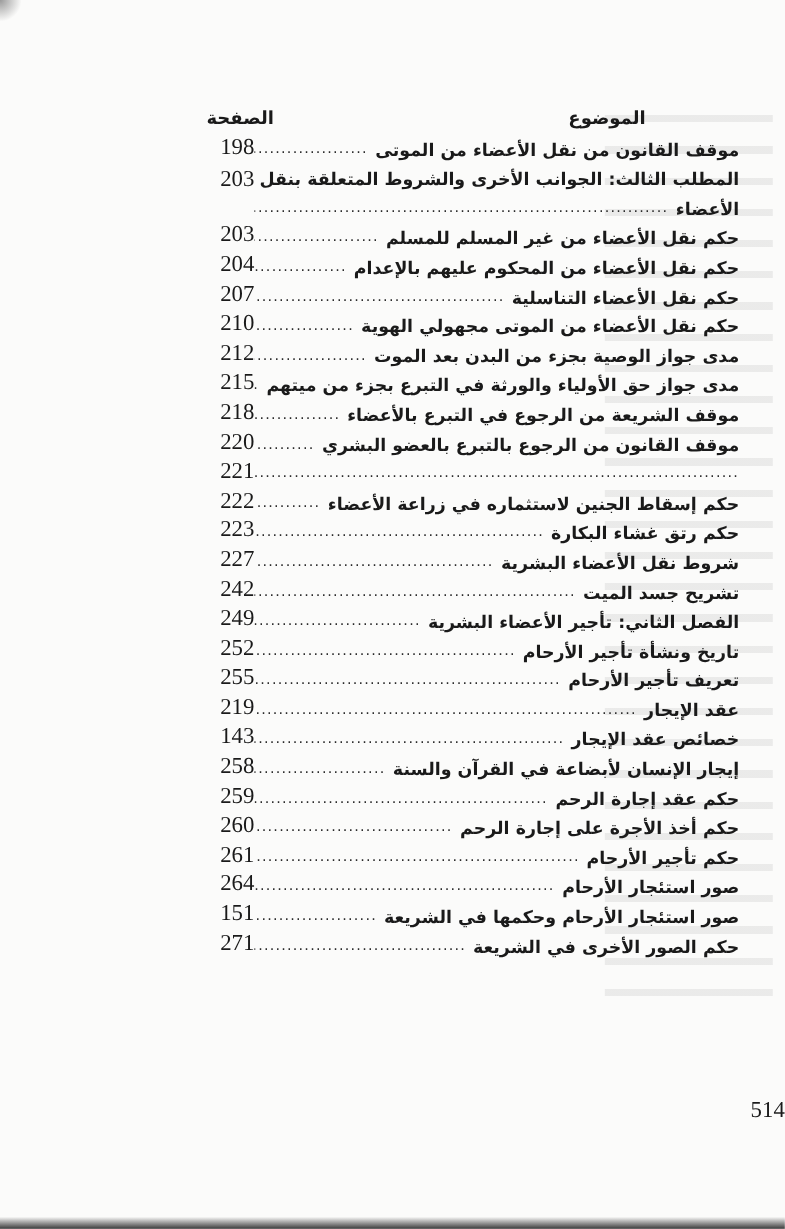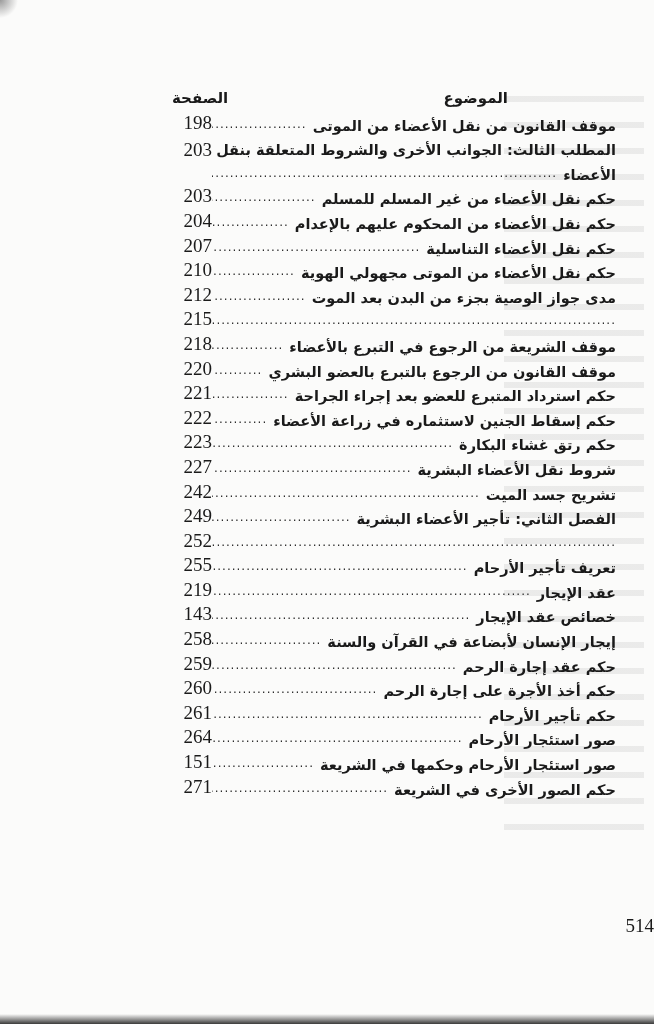--- a/index.html
+++ b/index.html
@@ -26,21 +26,21 @@
     position: absolute;
     left: 176px; top: 85px;
     width: 440px;
     direction: rtl;
   }
   .toc-header {
     display: flex; justify-content: space-between; align-items: flex-end;
     height: 22px;
     font-weight: bold; font-size: 15px;
   }
-  .toc-header .subject { margin-right: 108px; }
+  .toc-header .subject { margin-right: 78px; }
   .toc-header .pagecol { margin-left: -4px; }
   .rows { margin-top: 2px; }
   .row {
     display: flex; align-items: flex-end;
     height: 24.6px;
     font-size: 14.5px;
     font-weight: bold;
     white-space: nowrap;
   }
   .row .title { flex: 0 0 auto; padding-left: 6px; text-align: center; }
@@ -122,35 +122,35 @@
         <span class="title">حكم نقل الأعضاء من الموتى مجهولي الهوية</span>
         <span class="dots">........................................................................................................</span>
         <span class="page">210</span>
       </div>
       <div class="row">
         <span class="title">مدى جواز الوصية بجزء من البدن بعد الموت</span>
         <span class="dots">........................................................................................................</span>
         <span class="page">212</span>
       </div>
       <div class="row">
+        <span class="title">مدى جواز حق الأولياء والورثة في التبرع بجزء من ميتهم</span>
         <span class="dots">........................................................................................................</span>
         <span class="page">215</span>
       </div>
       <div class="row">
         <span class="title">موقف الشريعة من الرجوع في التبرع بالأعضاء</span>
         <span class="dots">........................................................................................................</span>
         <span class="page">218</span>
       </div>
       <div class="row">
         <span class="title">موقف القانون من الرجوع بالتبرع بالعضو البشري</span>
         <span class="dots">........................................................................................................</span>
         <span class="page">220</span>
       </div>
       <div class="row">
-        <span class="title">حكم استرداد المتبرع للعضو بعد إجراء الجراحة</span>
         <span class="dots">........................................................................................................</span>
         <span class="page">221</span>
       </div>
       <div class="row">
         <span class="title">حكم إسقاط الجنين لاستثماره في زراعة الأعضاء</span>
         <span class="dots">........................................................................................................</span>
         <span class="page">222</span>
       </div>
       <div class="row">
         <span class="title">حكم رتق غشاء البكارة</span>
@@ -166,20 +166,21 @@
         <span class="title">تشريح جسد الميت</span>
         <span class="dots">........................................................................................................</span>
         <span class="page">242</span>
       </div>
       <div class="row">
         <span class="title">الفصل الثاني: تأجير الأعضاء البشرية</span>
         <span class="dots">........................................................................................................</span>
         <span class="page">249</span>
       </div>
       <div class="row">
+        <span class="title">تاريخ ونشأة تأجير الأرحام</span>
         <span class="dots">........................................................................................................</span>
         <span class="page">252</span>
       </div>
       <div class="row">
         <span class="title">تعريف تأجير الأرحام</span>
         <span class="dots">........................................................................................................</span>
         <span class="page">255</span>
       </div>
       <div class="row">
         <span class="title">عقد الإيجار</span>

